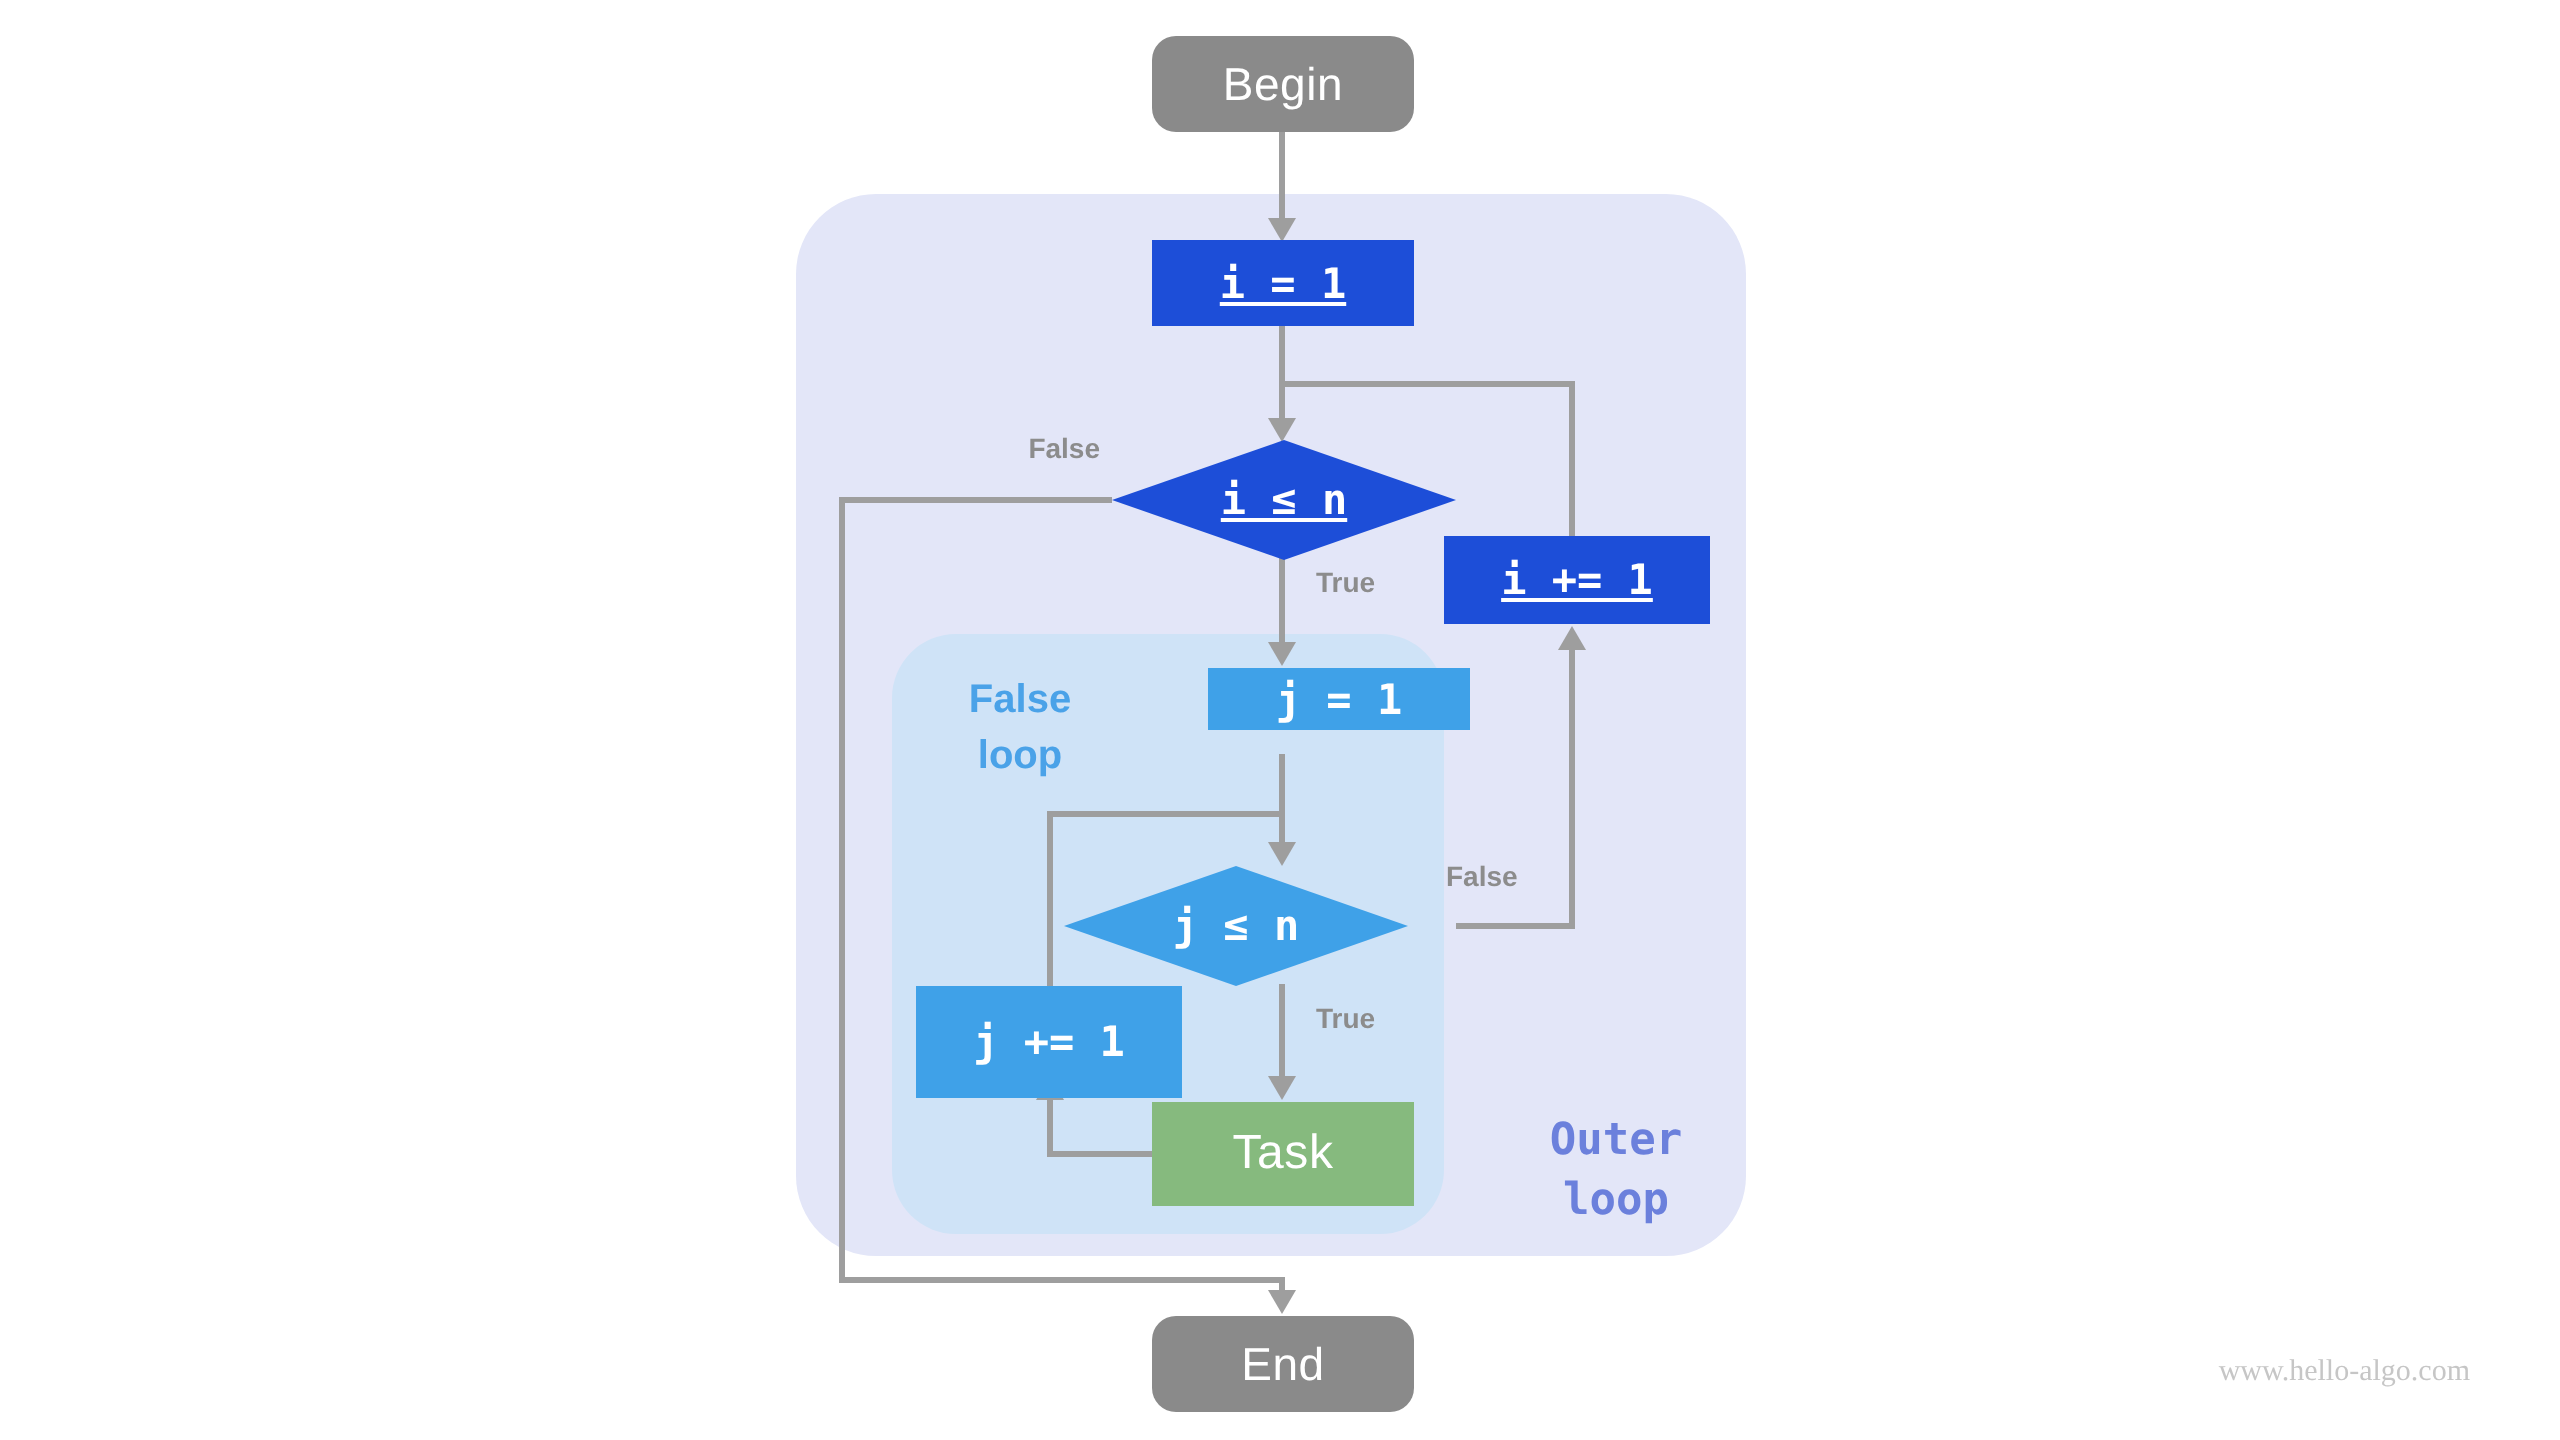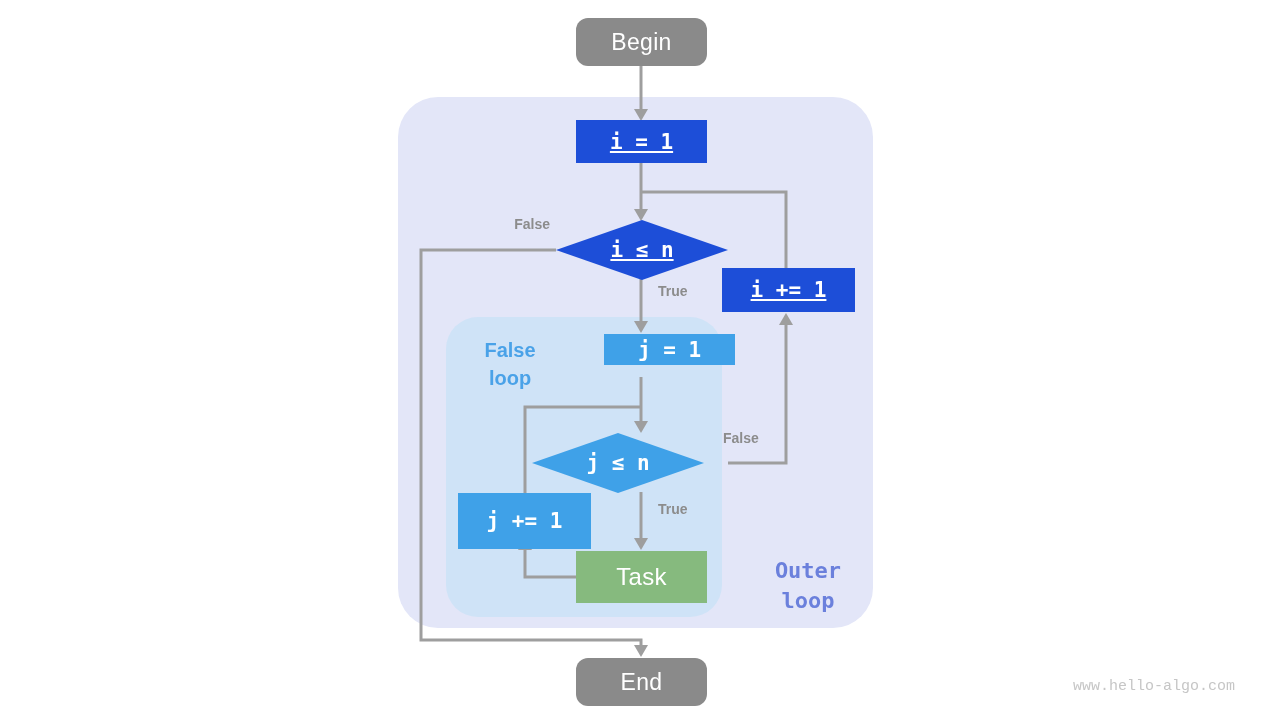--- a/index.html
+++ b/index.html
@@ -54,21 +54,21 @@
     left:450px;top:336px;width:120px;
     color:#4aa2e8;font-size:20px;line-height:28px;
   }
   .outer-label{
     left:748px;top:556px;width:120px;
     color:#6b80dc;font-size:22px;line-height:30px;
     font-family:"DejaVu Sans Mono","Liberation Mono",monospace;
   }
   .watermark{
     position:absolute;left:1035px;top:678px;width:200px;text-align:right;
-    font-family:Liberation Mono, monospace;
+    font-family:Liberation Serif, serif;
     font-size:15px;color:#c6c6c6;
   }
 </style>
 </head>
 <body>
 
 <div class="stage">
 
   <div class="region outer-region"></div>
   <div class="region inner-region"></div>

